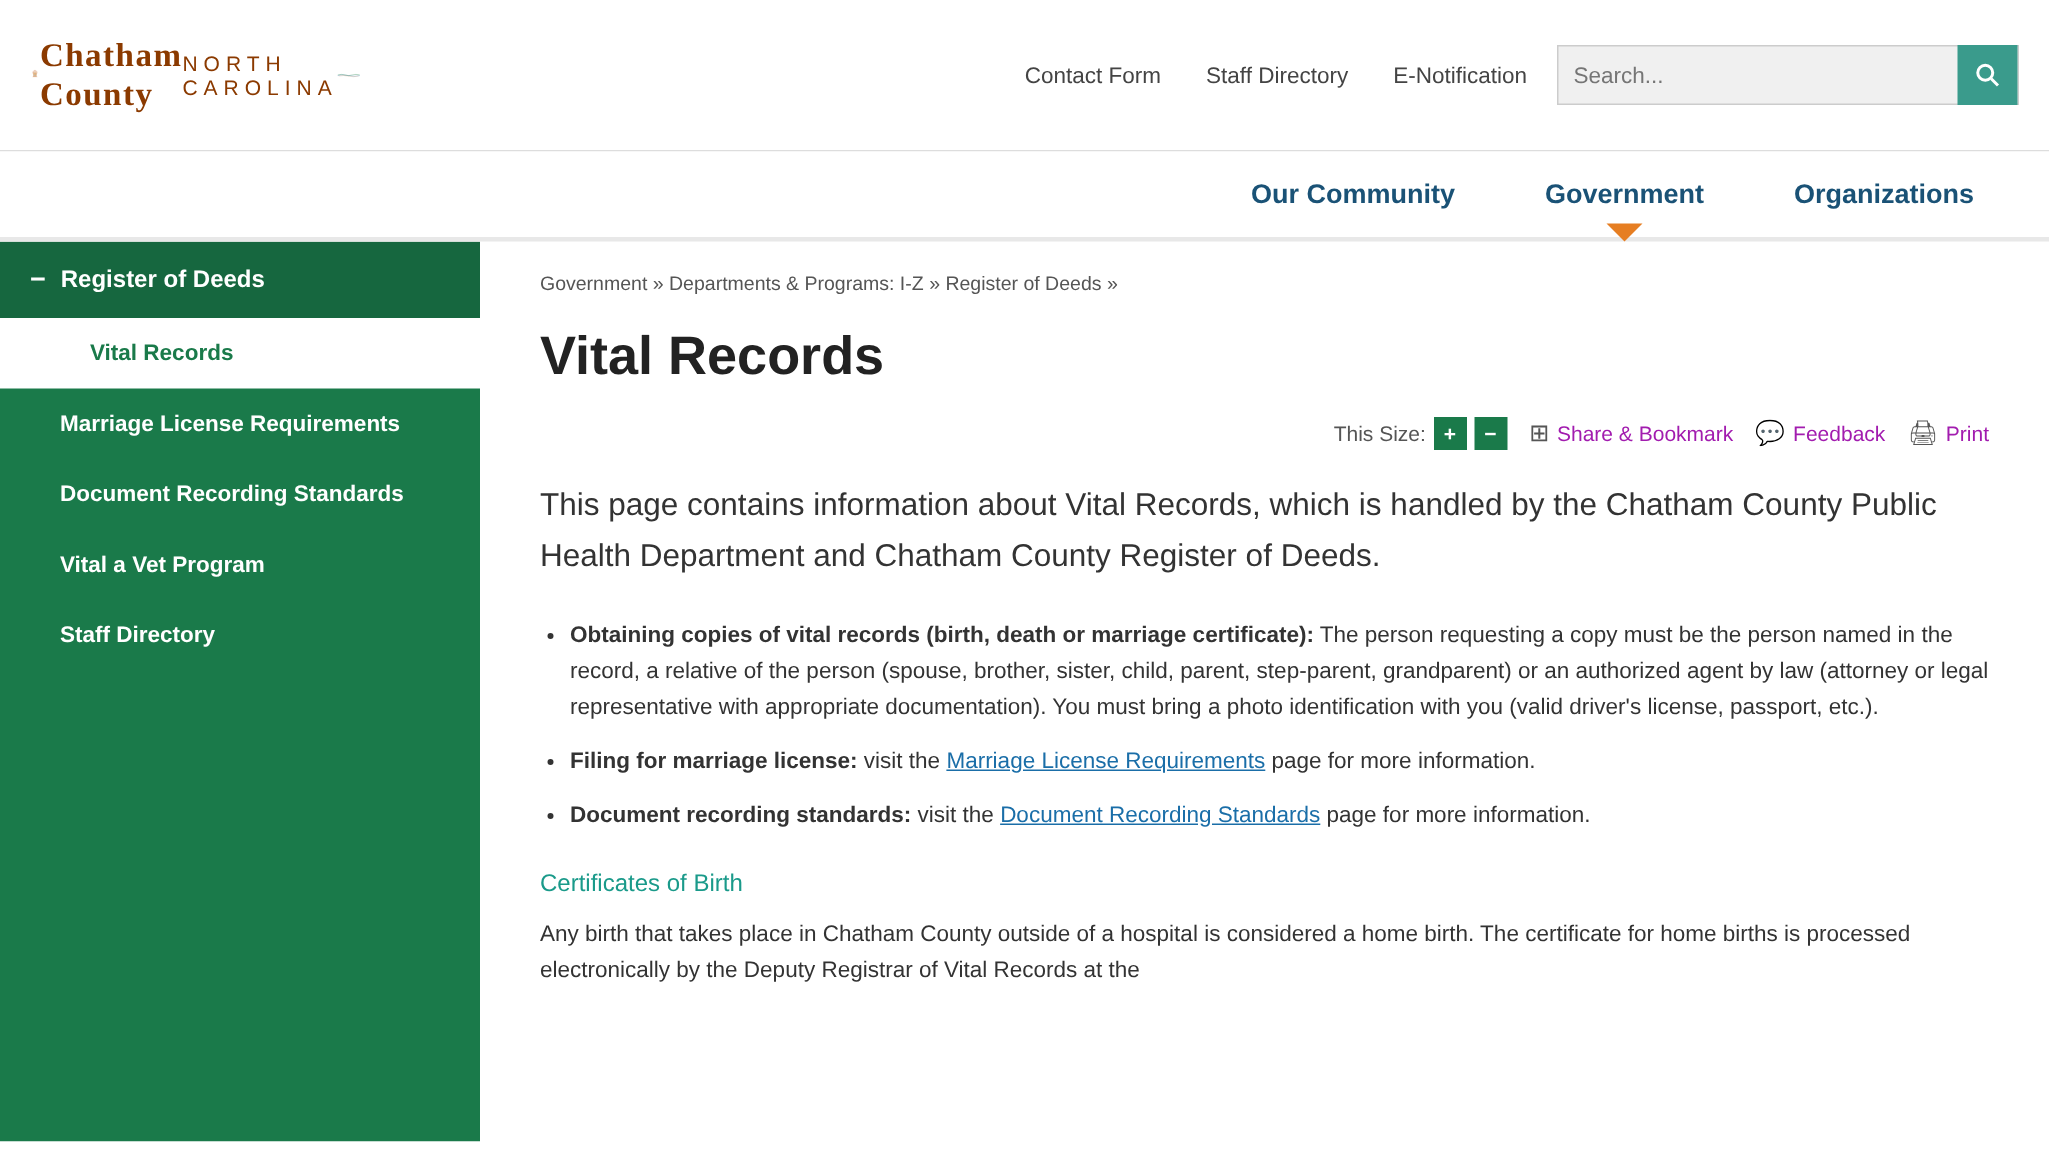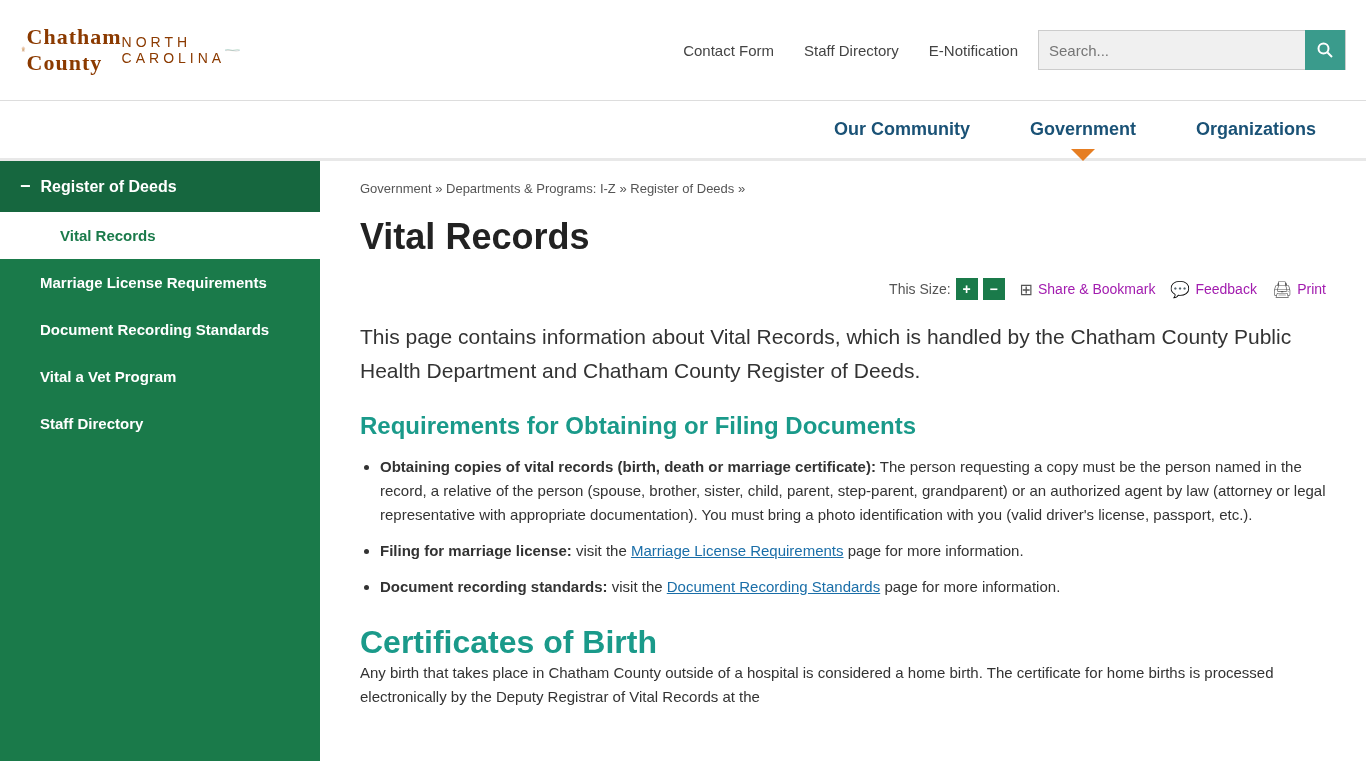--- a/index.html
+++ b/index.html
@@ -242,24 +242,24 @@
       font-size: 15px;
     }
     .content-list li b { font-weight: bold; }
     .inline-link {
       color: #1a6ea8;
       text-decoration: underline;
       cursor: pointer;
     }
 
     .section-heading2 {
-      font-size: 32px;
-      font-weight: bold;
+      font-size: 16px;
+      font-weight: normal;
       color: #1a9a8a;
-      margin-bottom: 0;
+      margin-bottom: 12px;
     }
 
     .cert-text {
       font-size: 15px;
       color: #333;
       line-height: 1.6;
     }
 
     
     .logo-container {
@@ -394,21 +394,20 @@
         <a class="toolbar-link">Feedback</a>
       </div>
       <div class="toolbar-group">
         <span class="toolbar-icon">🖨</span>
         <a class="toolbar-link">Print</a>
       </div>
     </div>
 
     <p class="intro-text">This page contains information about Vital Records, which is handled by the Chatham County Public Health Department and Chatham County Register of Deeds.</p>
 
-    <h2 class="section-heading">Requirements for Obtaining or Filing Documents</h2>
 
     <ul class="content-list">
       <li>
         <b>Obtaining copies of vital records (birth, death or marriage certificate):</b>
         <span>  The person requesting a copy must be the person named in the record, a relative of the person (spouse, brother, sister, child, parent, step-parent, grandparent) or an authorized agent by law (attorney or legal representative with appropriate documentation). You must bring a photo identification with you (valid driver's license, passport, etc.).</span>
       </li>
       <li>
         <b>Filing for marriage license:</b>
         <span> visit the </span>
         <a class="inline-link">Marriage License Requirements</a>

